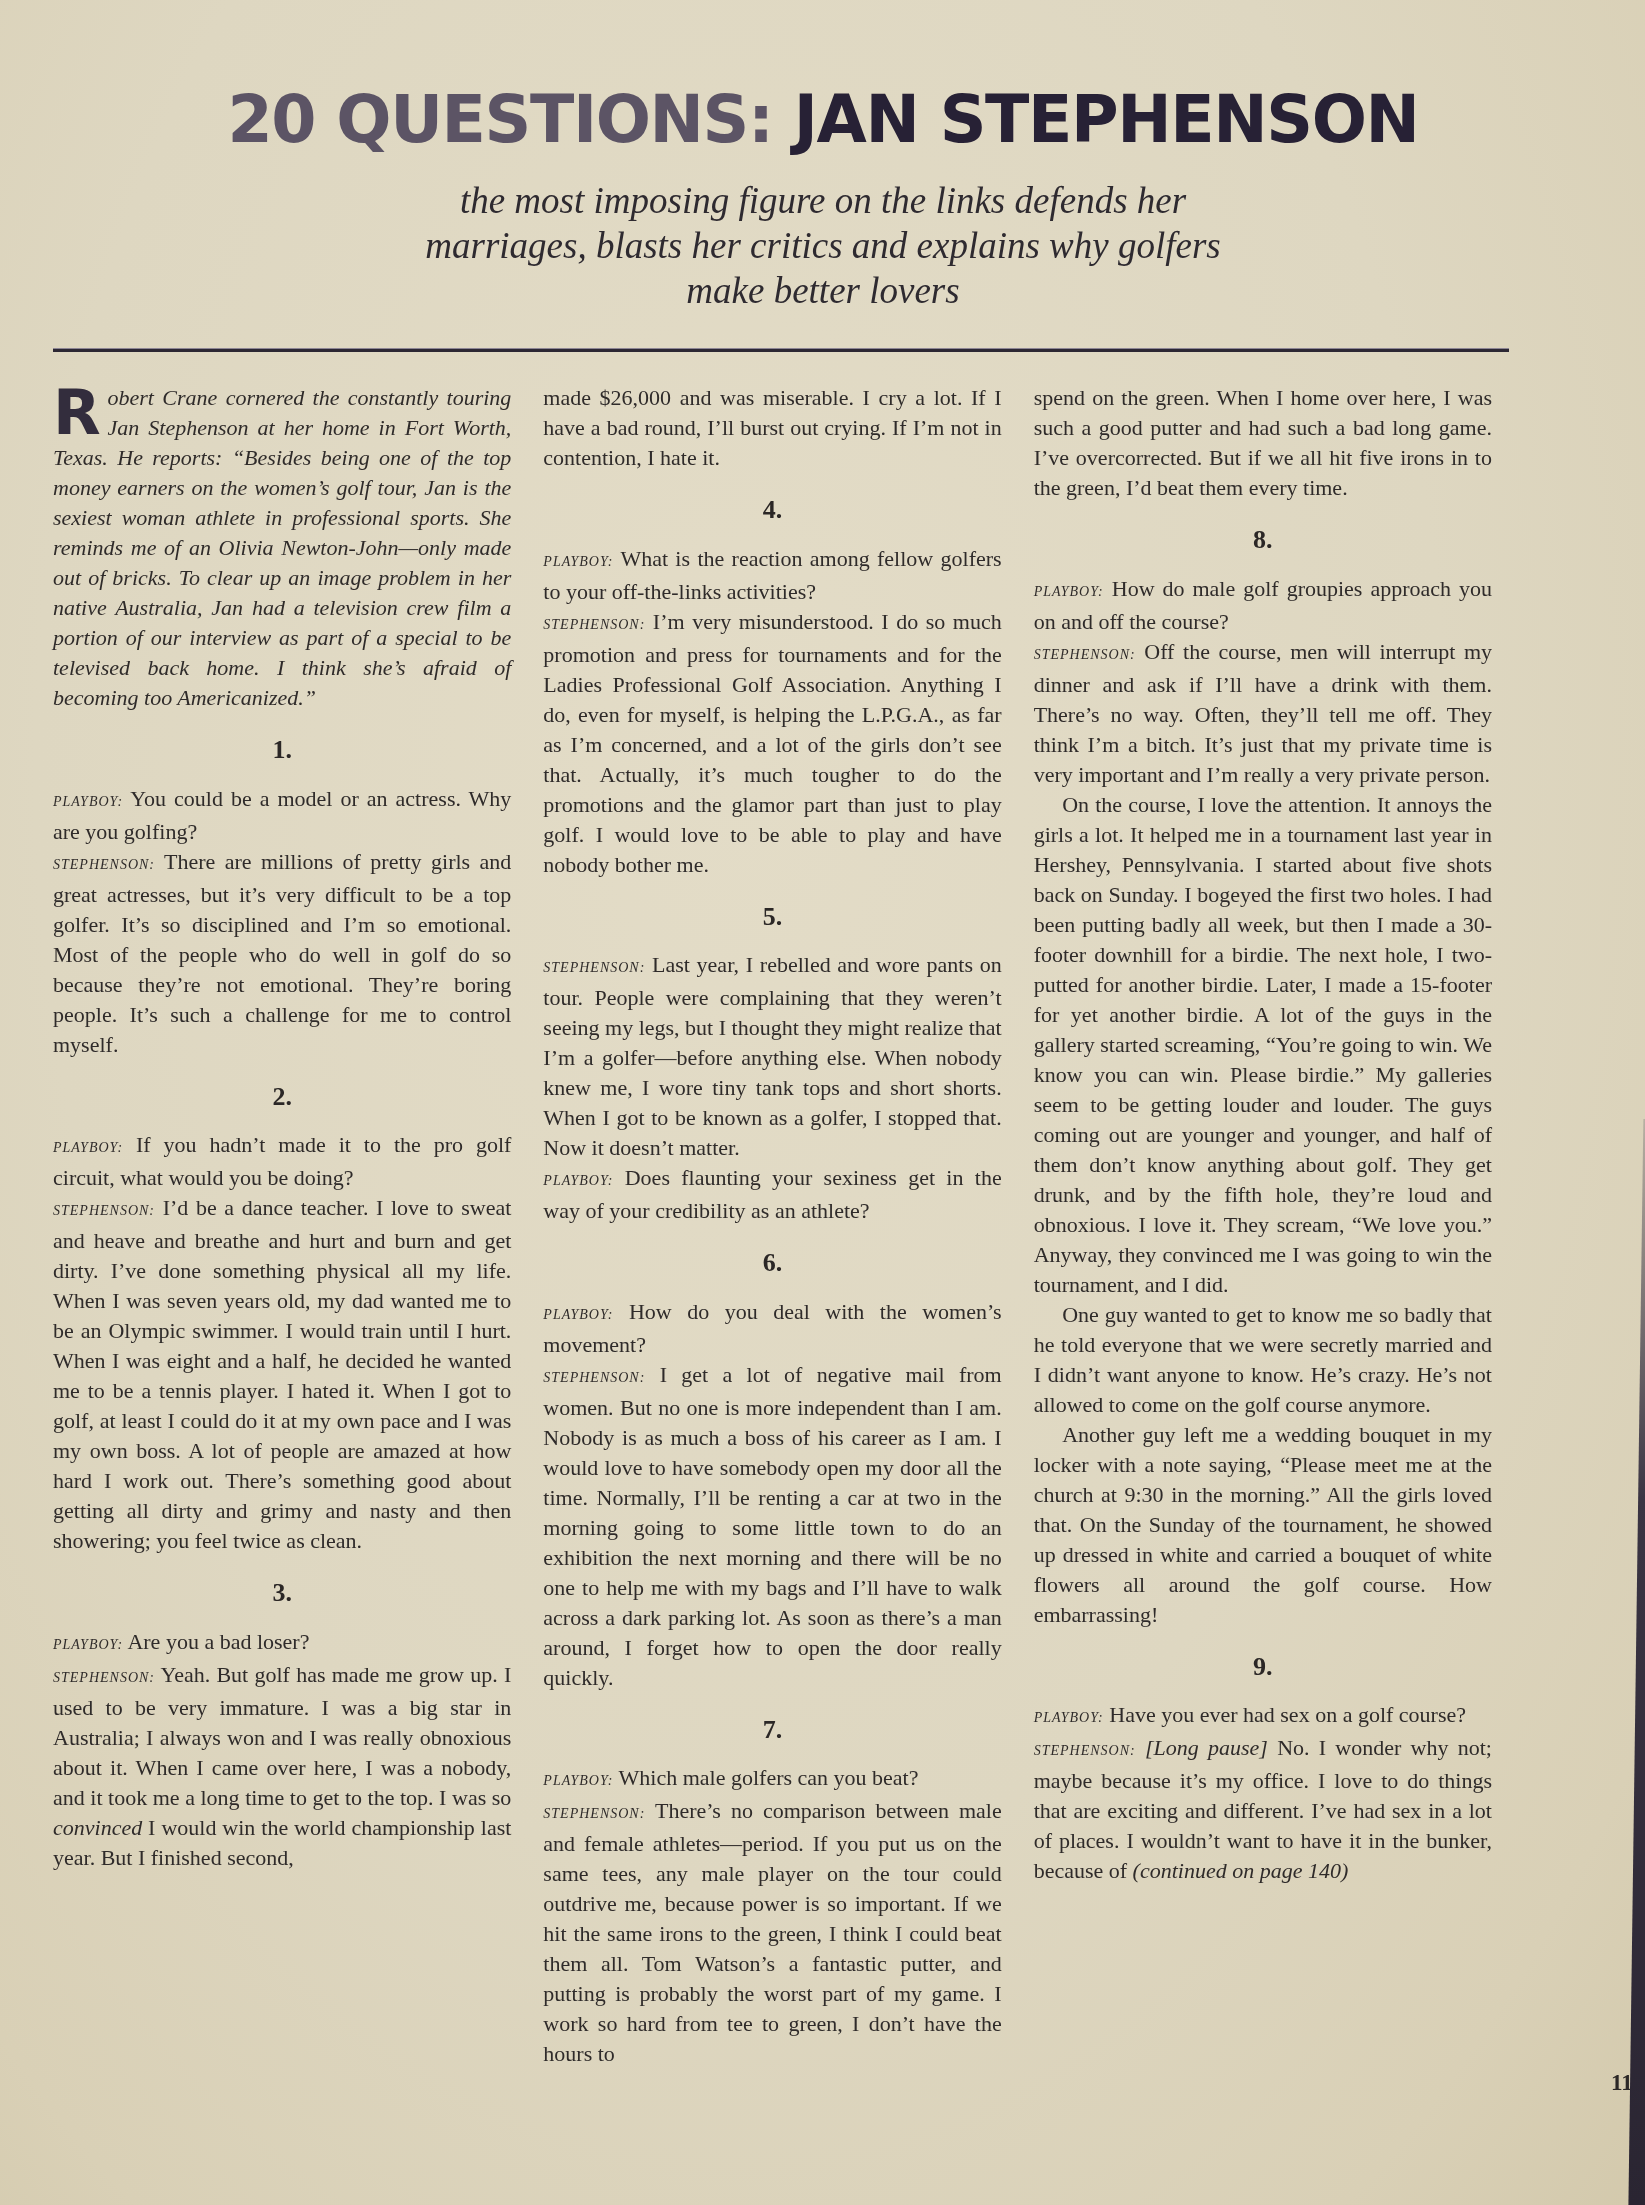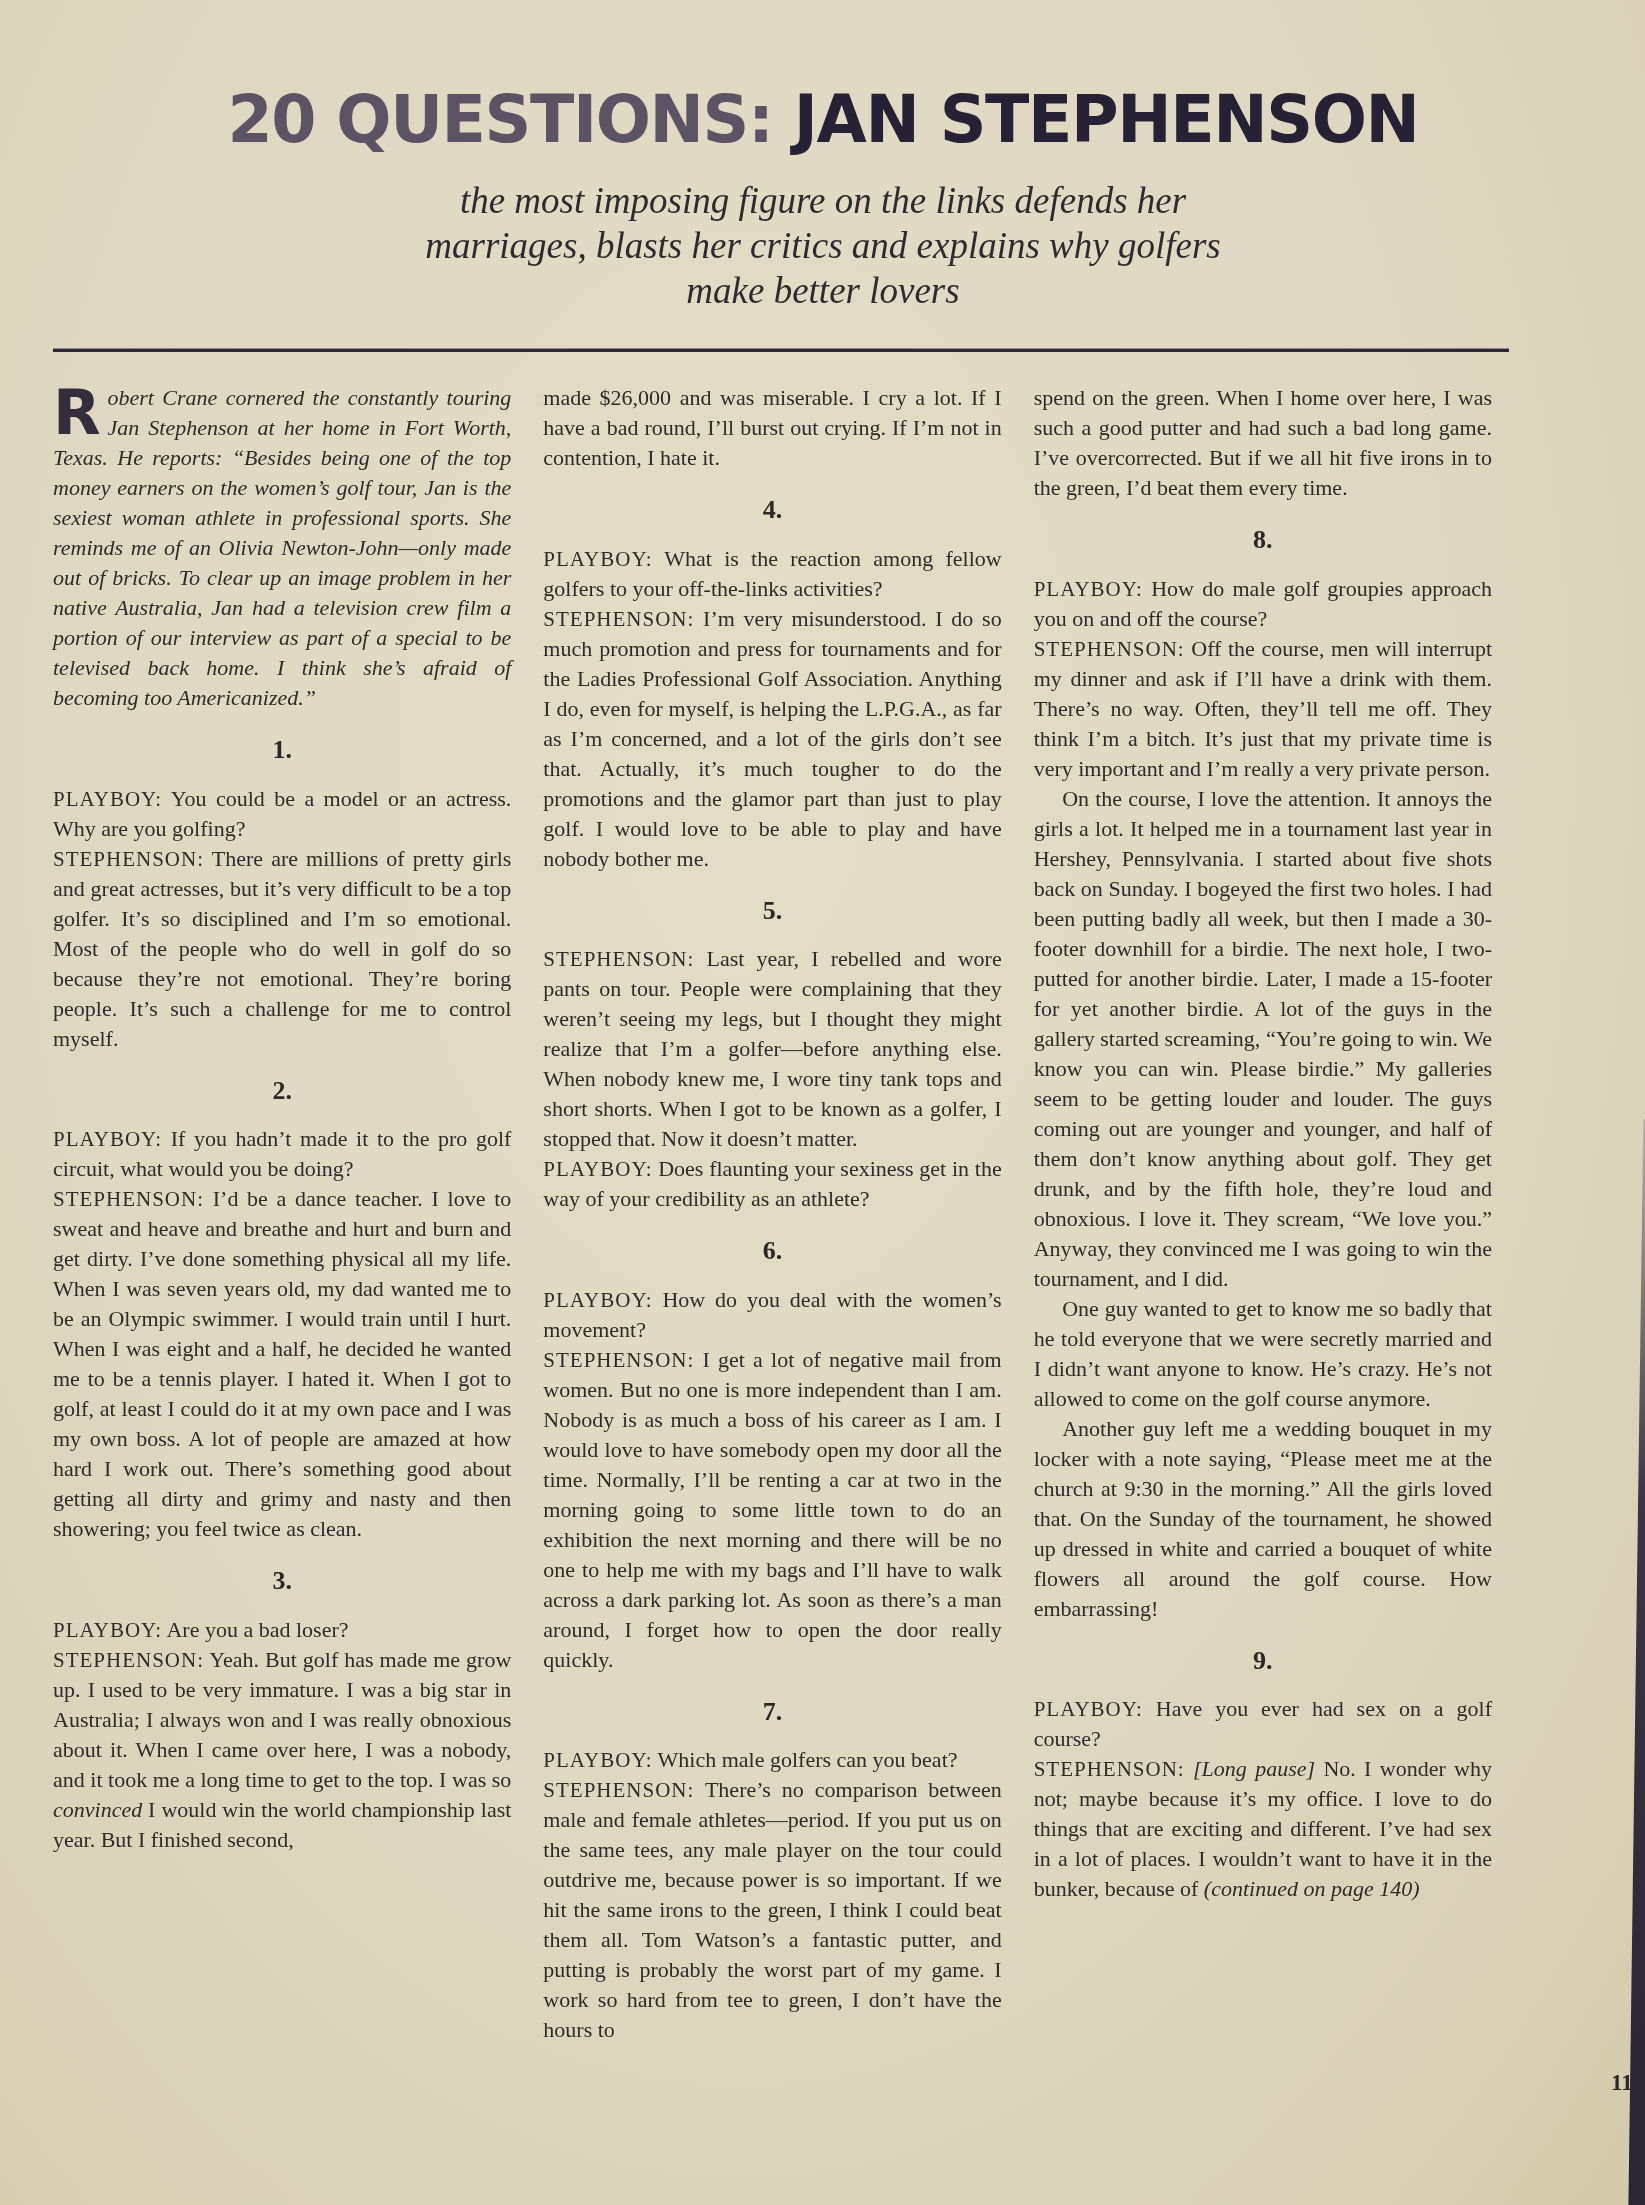--- a/index.html
+++ b/index.html
@@ -64,22 +64,23 @@
   }
   .qnum{
     text-align:center;
     font-weight:bold;
     font-size:26px;
     line-height:27px;
     margin:23px 0 20.4px 0;
     color:#2b2726;
   }
   .speaker{
-    font-size:21px;
+    font-size:14px;
     letter-spacing:1px;
+    font-style:italic;
   }
   .ind{text-indent:28.5px;}
   em{font-style:italic;}
   
   .pageno{
     position:absolute;
     left:1611px;top:2070px;
     font-weight:bold;
     font-size:23px;
     color:#2b2726;

